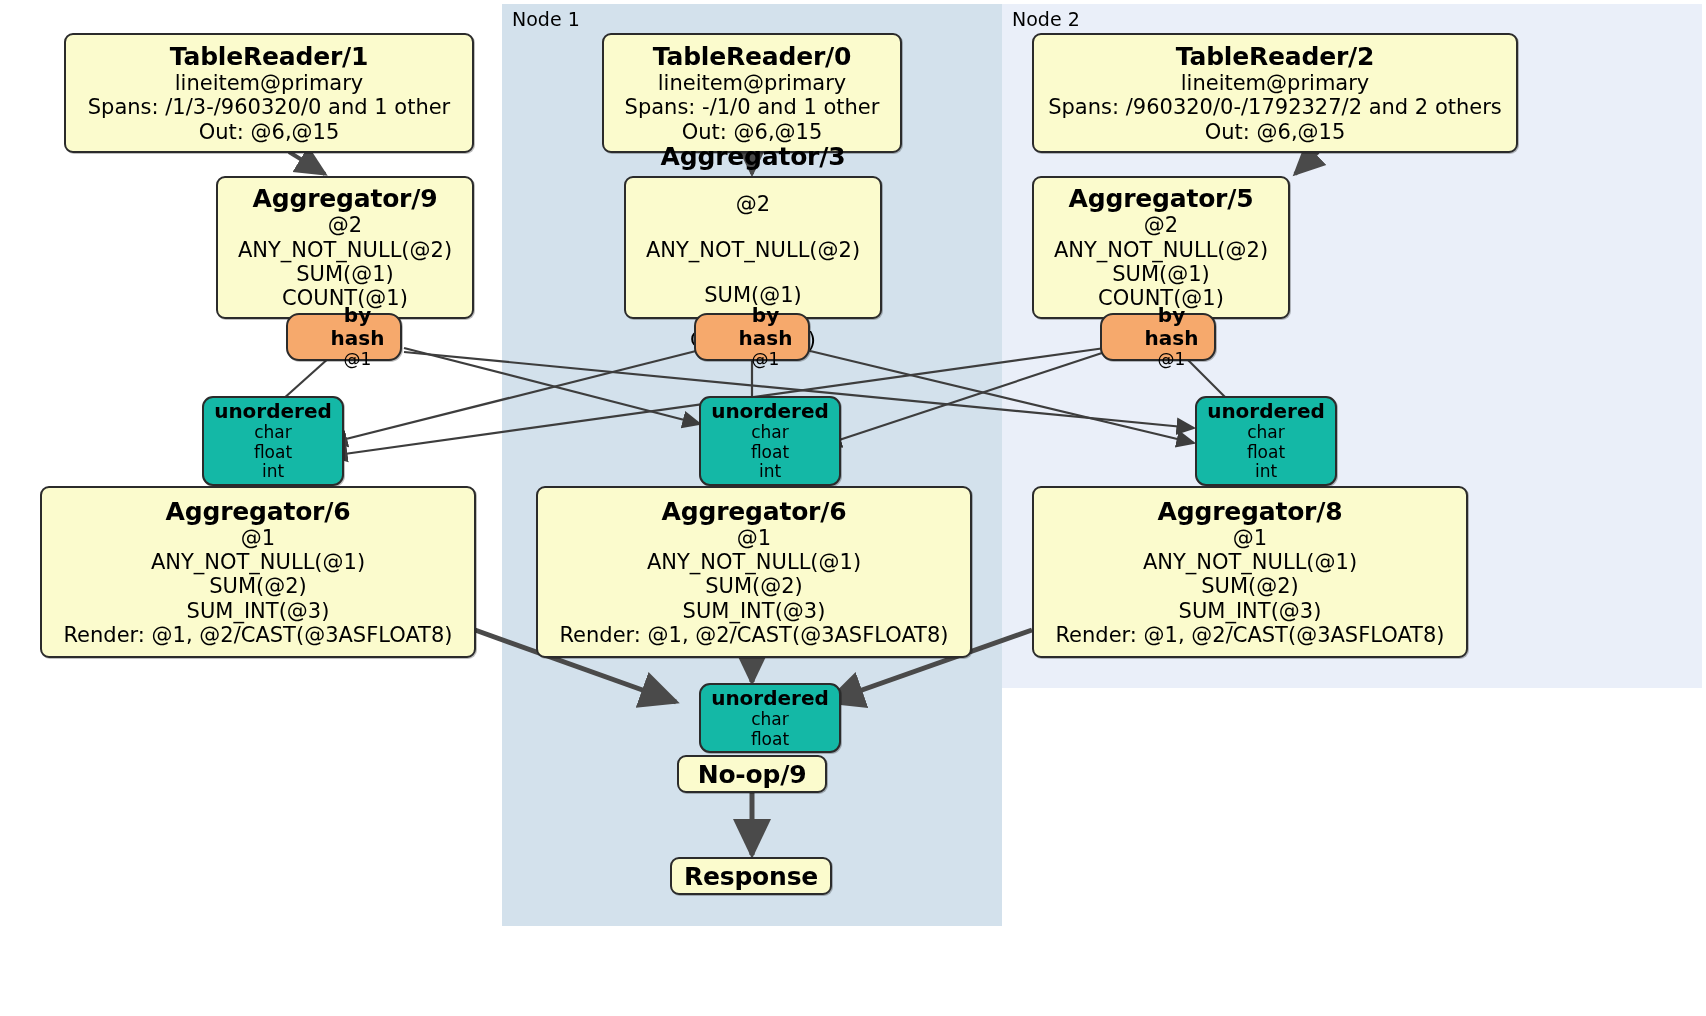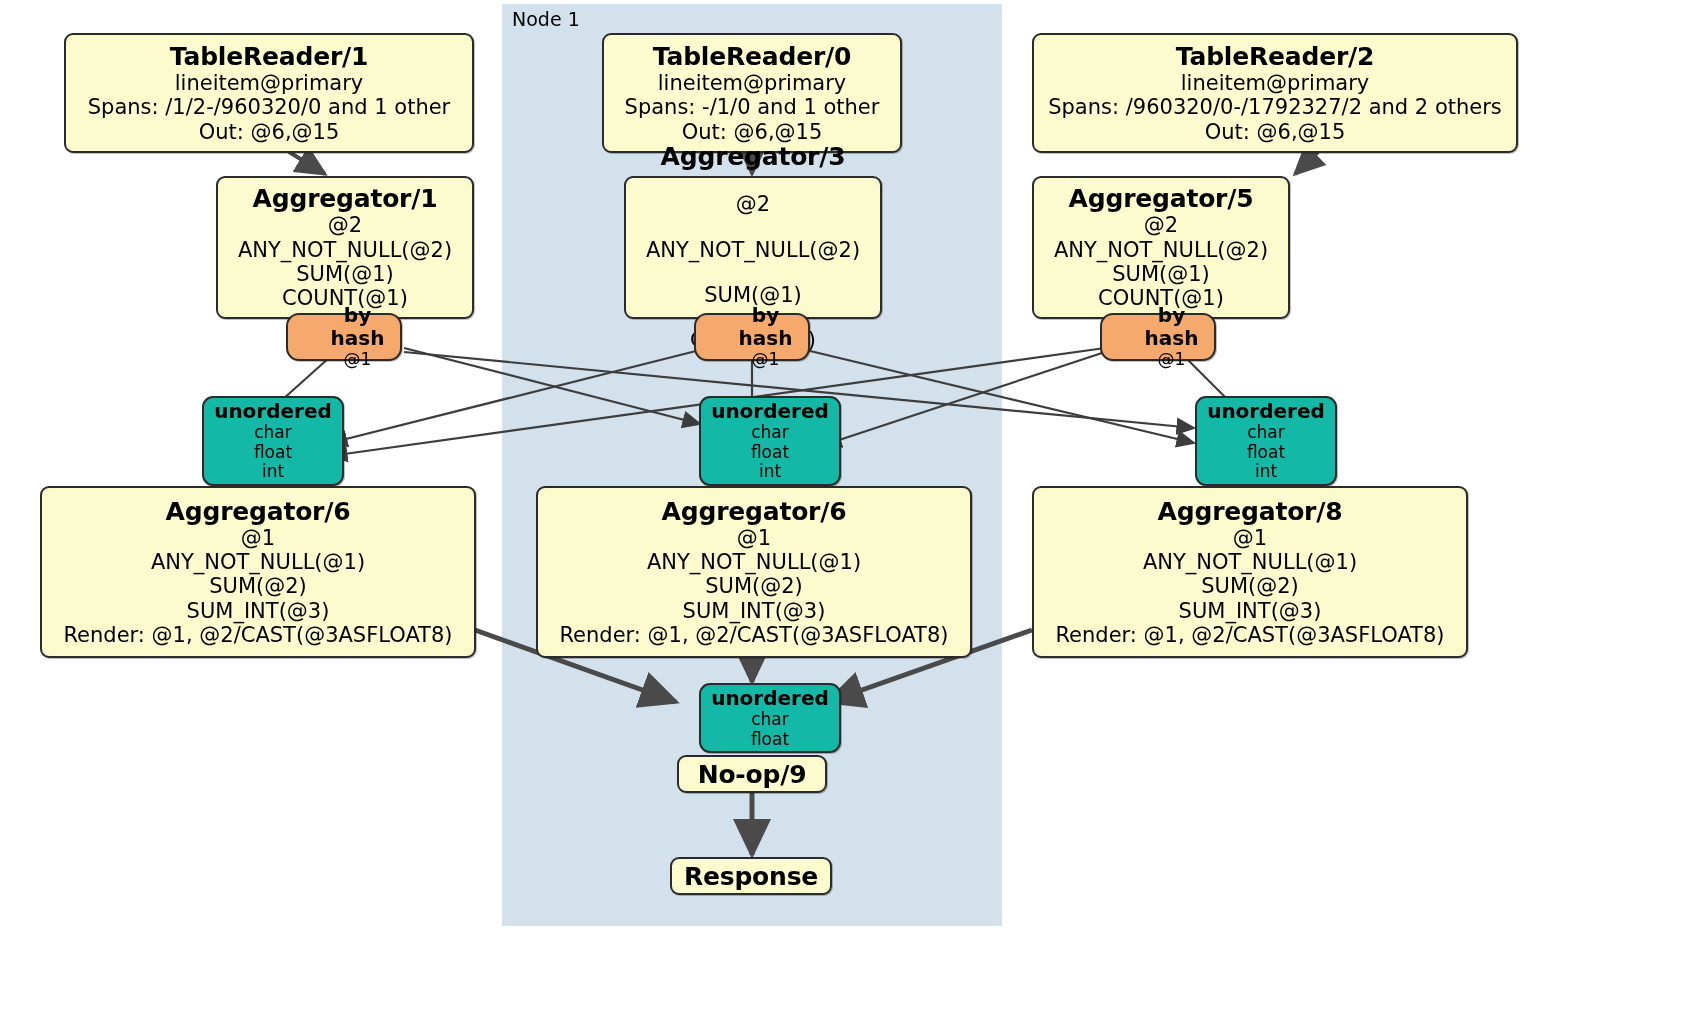--- a/index.html
+++ b/index.html
@@ -99,20 +99,23 @@
 
   .zover { z-index: 6; }
 </style>
 </head>
 <body>
 
 <div id="stage">
 
   <div class="node-panel" id="panel-node1">
     <div class="node-label">Node 1</div>
+  </div>
+  <div class="node-panel" id="panel-node2">
+    <div class="node-label">Node 2</div>
   </div>
 
   <svg id="edges" viewBox="0 0 1706 1016" width="1706" height="1016">
     <defs>
       <marker id="ah" markerWidth="9" markerHeight="9" refX="7.2" refY="4.5" orient="auto" markerUnits="strokeWidth">
         <path d="M0,0.7 L8,4.5 L0,8.3 z" fill="#4a4a4a"></path>
       </marker>
       <marker id="ah-thin" markerWidth="10" markerHeight="10" refX="8" refY="5" orient="auto" markerUnits="strokeWidth">
         <path d="M0,1 L9,5 L0,9 z" fill="#3d3d3d"></path>
       </marker>
@@ -150,26 +153,26 @@
     </g>
 
     <g stroke="#4a4a4a" stroke-width="5" fill="none">
       <line x1="752" y1="790" x2="752" y2="855" marker-end="url(#ah)"></line>
     </g>
   </svg>
 
   <div class="box proc" id="tr1" style="left:64px; top:33px; width:410px; height:120px;">
     <div class="title">TableReader/1</div>
     <div class="det">lineitem@primary</div>
-    <div class="det">Spans: /1/2-/960320/0 and 1 other</div>
+    <div class="det">Spans: /1/3-/960320/0 and 1 other</div>
     <div class="det">Out: @6,@15</div>
   </div>
 
   <div class="box proc" id="agg4" style="left:216px; top:176px; width:258px; height:143px;">
-    <div class="title">Aggregator/1</div>
+    <div class="title">Aggregator/9</div>
     <div class="det">@2</div>
     <div class="det">ANY_NOT_NULL(@2)</div>
     <div class="det">SUM(@1)</div>
     <div class="det">COUNT(@1)</div>
   </div>
 
   <div class="box router" id="bh4" style="left:286px; top:313px; width:116px; height:48px;">
     <div class="title">by hash</div>
     <div class="det">@1</div>
   </div>

